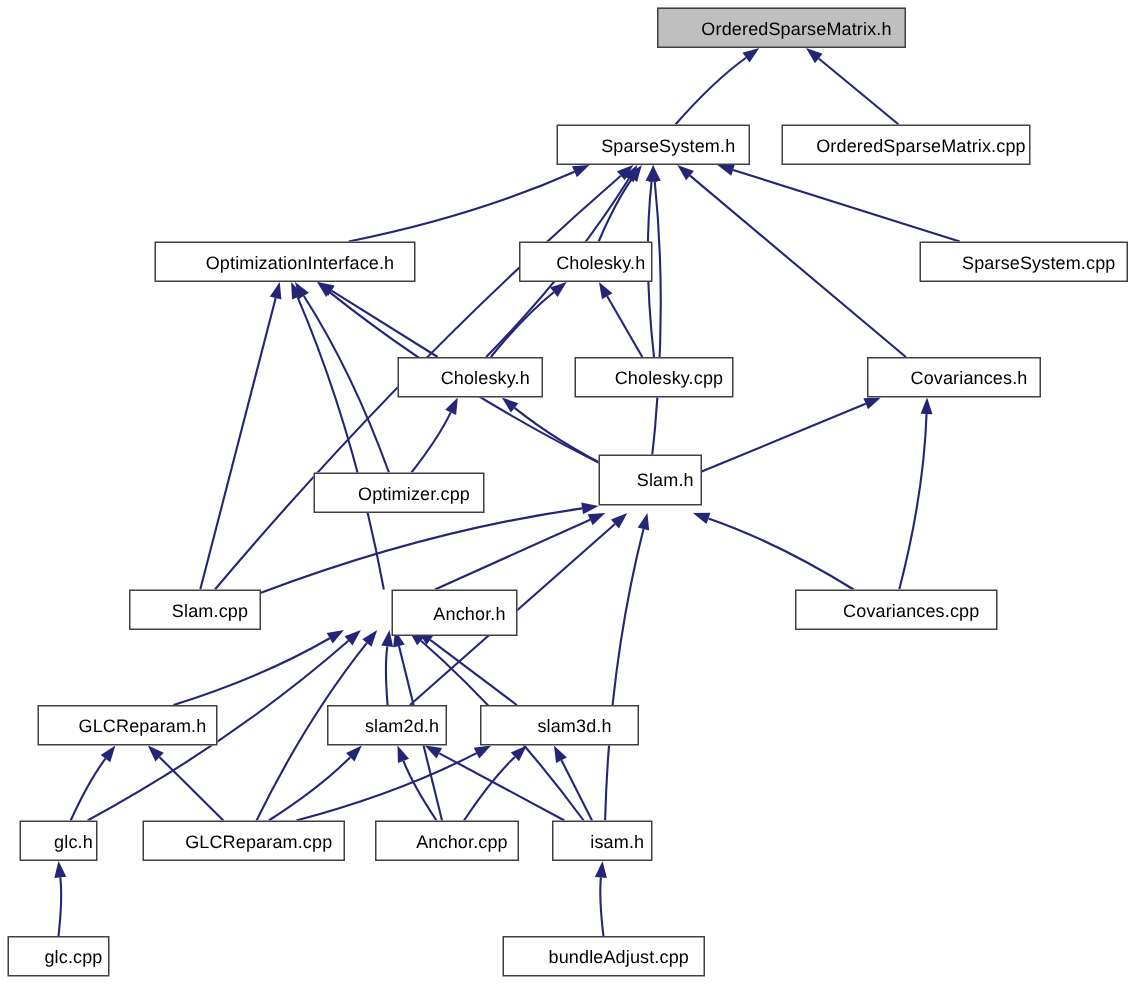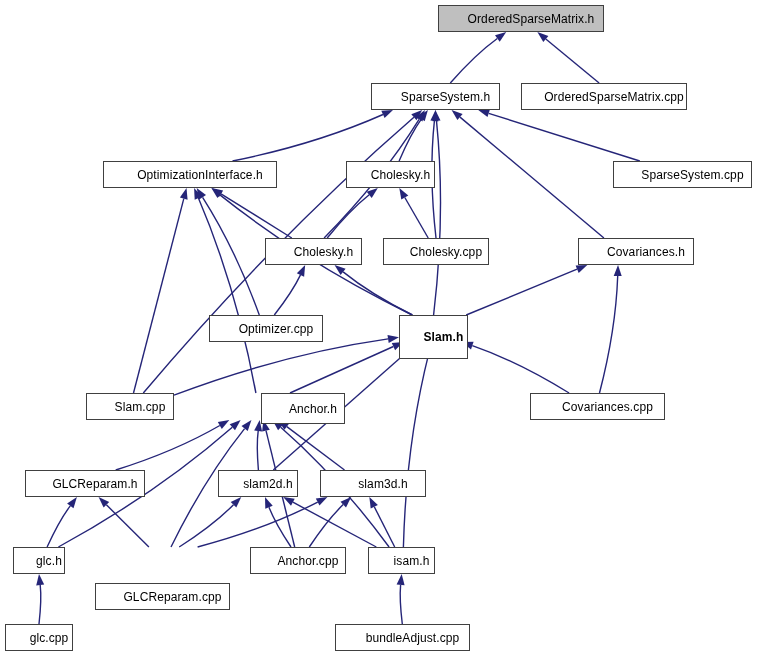--- a/index.html
+++ b/index.html
@@ -175,21 +175,21 @@
       </div>
       <div class="node-box" style="left: 383px; top: 238px; width: 106px; height: 27px;">
         <span class="node-label">Cholesky.cpp</span>
       </div>
       <div class="node-box" style="left: 562px; top: 238px; width: 116px; height: 27px; margin-left: 16px;">
         <span class="node-label">Covariances.h</span>
       </div>
       <div class="node-box" style="left: 209px; top: 315px; width: 114px; height: 27px;">
         <span class="node-label">Optimizer.cpp</span>
       </div>
-      <div class="node-box" style="left: 399px; top: 315px; width: 69px; height: 44px; font-weight: bold;">
+      <div class="node-box" style="left: 399px; top: 303px; width: 69px; height: 34px;">
         <span class="node-label">Slam.h</span>
       </div>
       <div class="node-box" style="left: 86px; top: 393px; width: 88px; height: 27px;">
         <span class="node-label">Slam.cpp</span>
       </div>
       <div class="node-box" style="left: 218px; top: 393px; width: 84px; height: 31px; margin-left: 43px;">
         <span class="node-label">Anchor.h</span>
       </div>
       <div class="node-box" style="left: 530px; top: 393px; width: 135px; height: 27px;">
         <span class="node-label">Covariances.cpp</span>
@@ -199,21 +199,21 @@
       </div>
       <div class="node-box" style="left: 218px; top: 470px; width: 80px; height: 27px;">
         <span class="node-label">slam2d.h</span>
       </div>
       <div class="node-box" style="left: 320px; top: 470px; width: 106px; height: 27px;">
         <span class="node-label">slam3d.h</span>
       </div>
       <div class="node-box" style="left: 13px; top: 547px; width: 52px; height: 27px;">
         <span class="node-label">glc.h</span>
       </div>
-      <div class="node-box" style="left: 95px; top: 547px; width: 135px; height: 27px; margin-top: 36px;">
+      <div class="node-box" style="left: 95px; top: 547px; width: 135px; height: 27px;">
         <span class="node-label">GLCReparam.cpp</span>
       </div>
       <div class="node-box" style="left: 250px; top: 547px; width: 96px; height: 27px;">
         <span class="node-label">Anchor.cpp</span>
       </div>
       <div class="node-box" style="left: 368px; top: 547px; width: 67px; height: 27px;">
         <span class="node-label">isam.h</span>
       </div>
       <div class="node-box" style="left: 5px; top: 624px; width: 68px; height: 27px;">
         <span class="node-label">glc.cpp</span>

